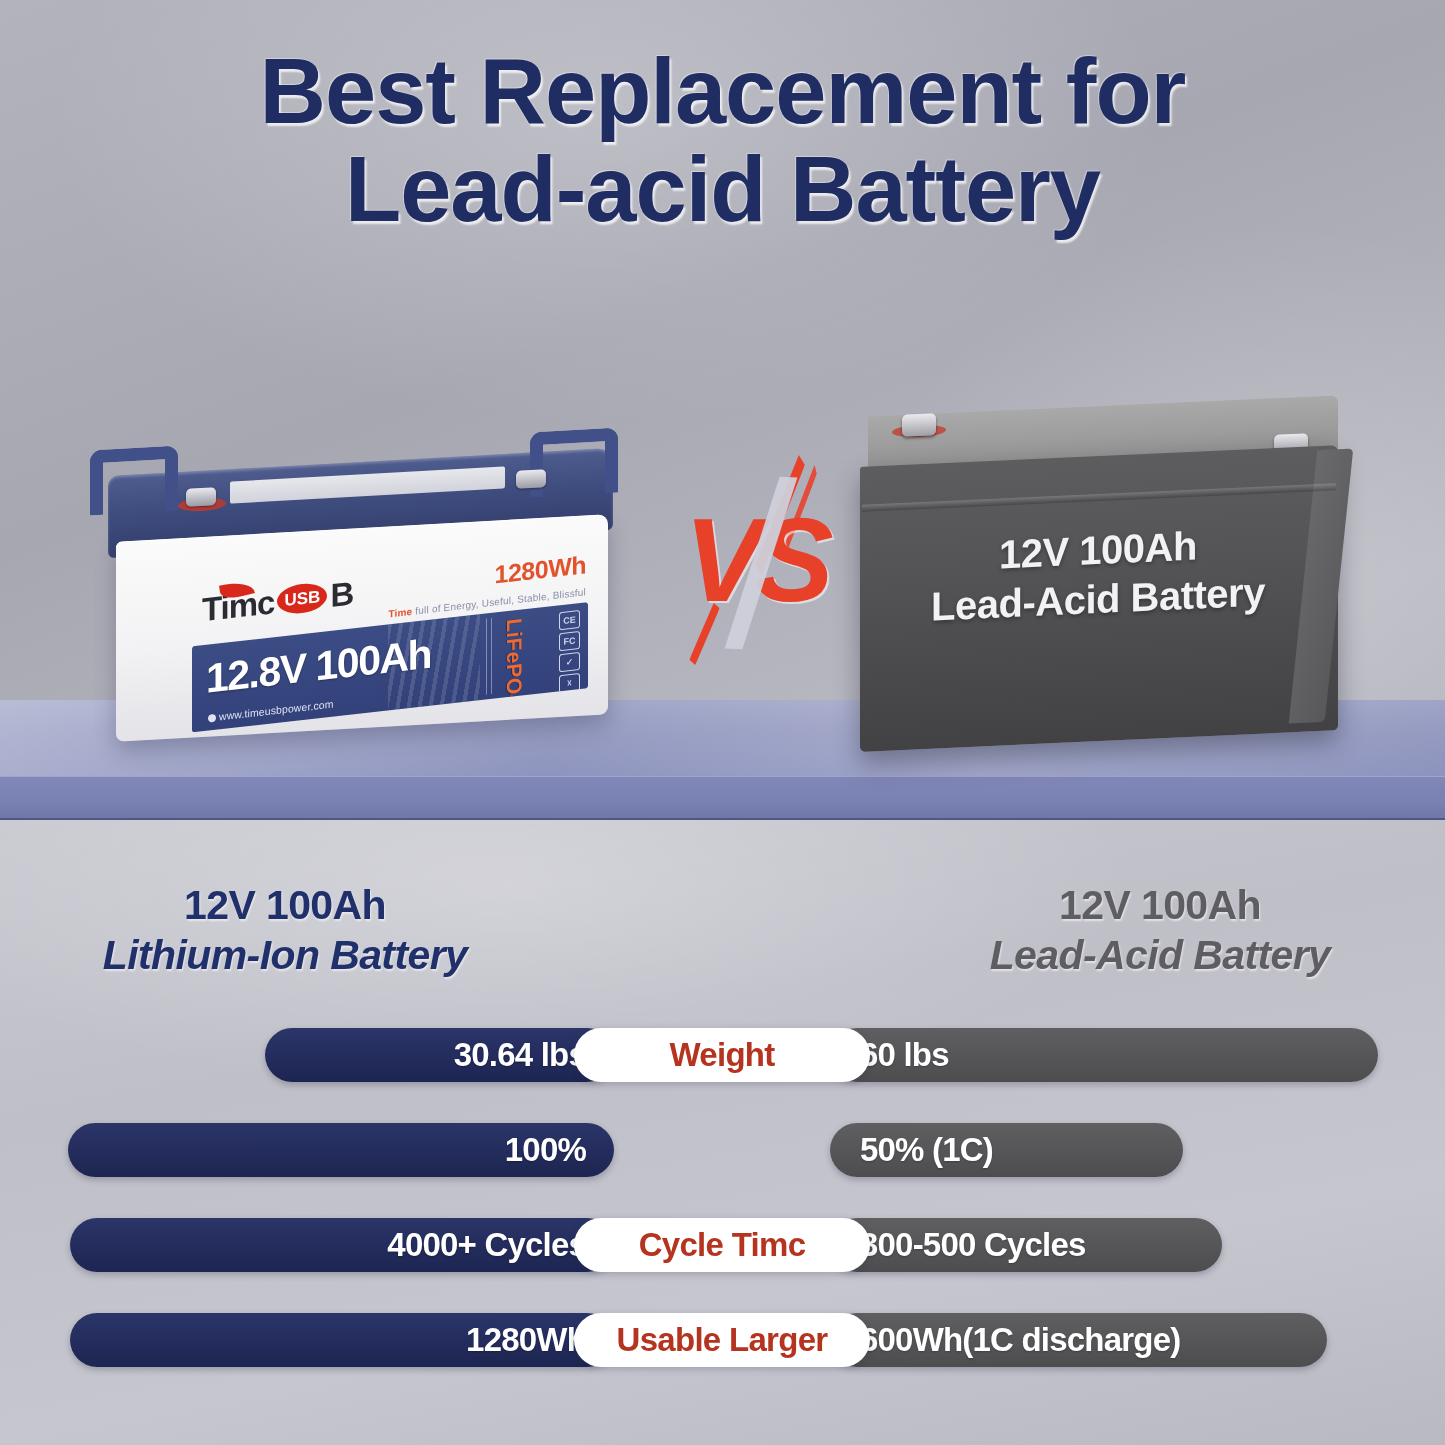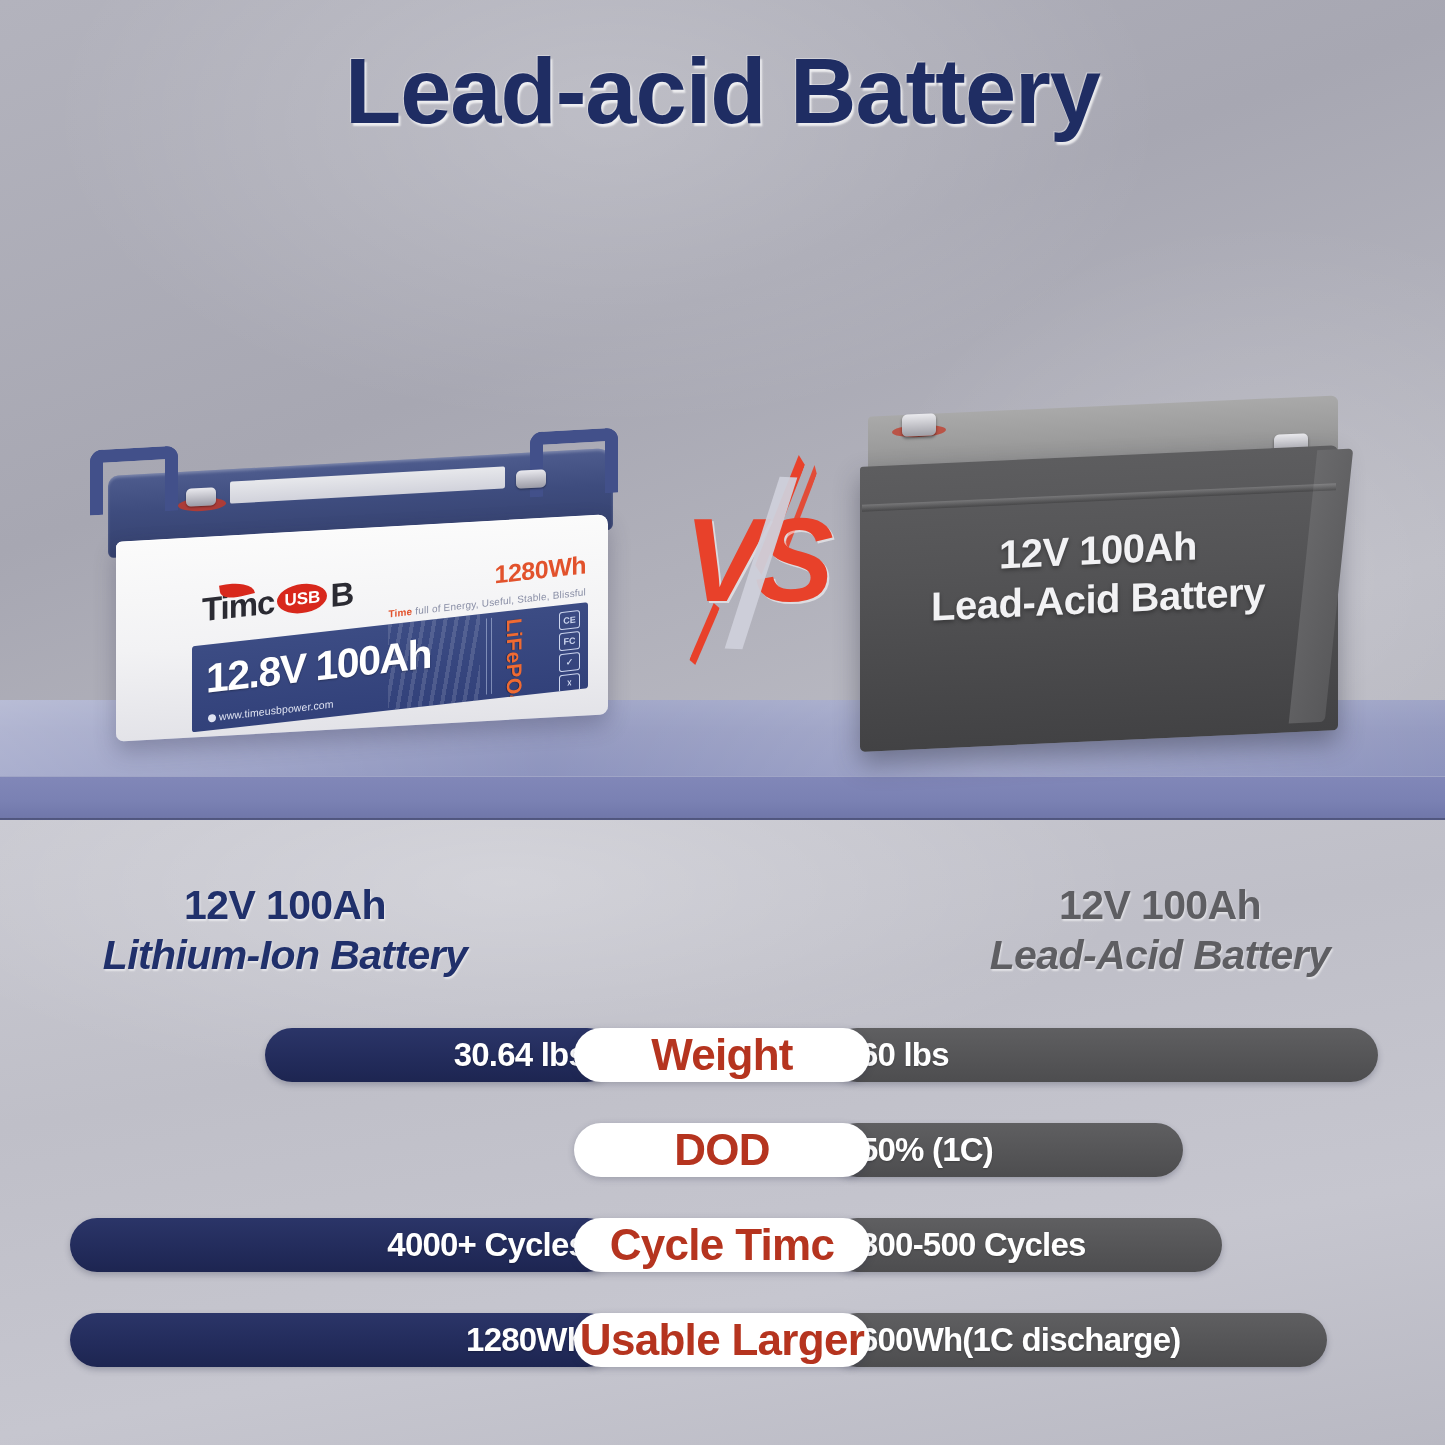--- a/index.html
+++ b/index.html
@@ -421,34 +421,35 @@
   .val.left  { right: 28px; }
   .val.right { left: 30px; }
   .center-pill {
     position: absolute;
     left: 574px; top: 0;
     width: 296px; height: 54px;
     background: #ffffff;
     border-radius: 27px;
     display: flex; align-items: center; justify-content: center;
     color: #b5341f;
-    font-size: 44px;
+    font-size: 33px;
     font-weight: 700;
     letter-spacing: -0.7px;
     white-space: nowrap;
     box-shadow: 0 2px 7px rgba(40,44,70,0.25);
   }
 </style>
 </head>
 <body>
 
 <div id="poster">
 
   <div class="hero">
     <h1 class="headline">
+      <span>Best Replacement for</span>
       <span class="l2">Lead-acid Battery</span>
     </h1>
   </div>
 
   <div class="shelf-top"></div>
   <div class="shelf-gloss"></div>
   <div class="shelf-edge"></div>
   <div class="shelf-shadow"></div>
   <div class="floor"></div>
 
@@ -538,24 +539,26 @@
       <div class="bar-left" id="bl0" style="left: 265px; width: 349px;">
         <div class="val left">30.64 lbs</div>
       </div>
       <div class="bar-right" id="br0" style="left: 830px; width: 548px;">
         <div class="val right">60 lbs</div>
       </div>
       <div class="center-pill">Weight</div>
     </div>
 
     <div class="row" id="row1" style="top: 95px; left: 0px; width: 1445px;">
+      <div class="bar-left" id="bl1" style="left: 68px; width: 546px;">
+        <div class="val left">100%</div>
+      </div>
       <div class="bar-right" id="br1" style="left: 830px; width: 353px;">
         <div class="val right">50% (1C)</div>
       </div>
-      <div class="center-pill">DOD</div>
     </div>
 
     <div class="row" id="row2" style="top: 190px; left: 0px; width: 1445px;">
       <div class="bar-left" id="bl2" style="left: 70px; width: 544px;">
         <div class="val left">4000+ Cycles</div>
       </div>
       <div class="bar-right" id="br2" style="left: 830px; width: 392px;">
         <div class="val right">300-500 Cycles</div>
       </div>
       <div class="center-pill">Cycle Timc</div>

